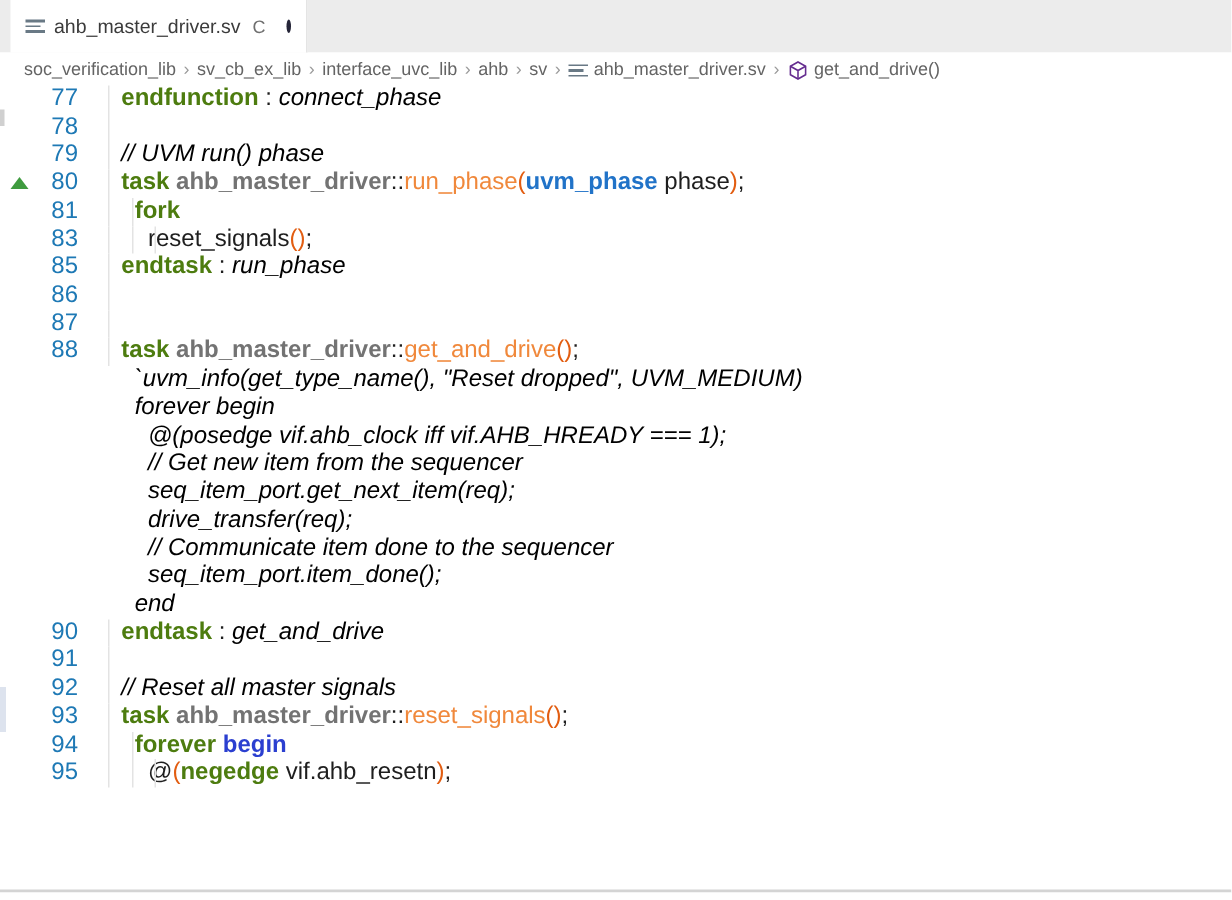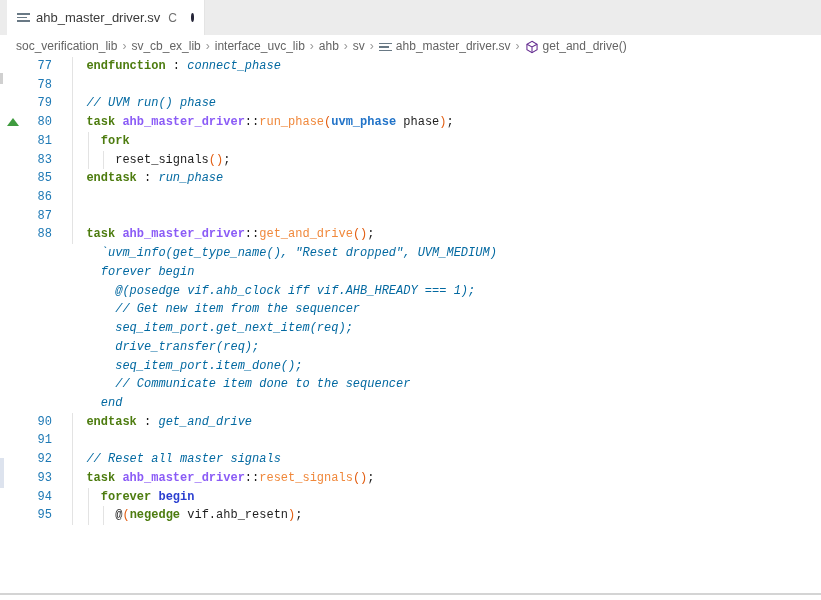--- a/index.html
+++ b/index.html
@@ -19,39 +19,39 @@
 
   
   #breadcrumbs { height:22px; background:#fff; display:flex; align-items:center;
                  padding-left:16px; font-size:12px; color:#646464; white-space:nowrap; }
   .crumb { cursor:pointer; }
   .crumb-sep { color:#9a9a9a; margin:0 5px; font-size:12px; }
   .crumb-ic { display:inline-flex; margin-right:4px; position:relative; top:1px; }
 
   
   #editor { position:absolute; top:57px; left:0; right:0; bottom:0; background:#fff;
-            font-family:Liberation Mono, monospace; font-size:12px; }
+            font-family:Liberation Sans, sans-serif; font-size:16px; }
   .row { display:flex; height:18.72px; line-height:18.72px; white-space:pre; }
   .gutter { position:relative; width:66px; flex:none; text-align:right; padding-right:14px;
             color:#1e79b5; }
   .gutter .num.active { color:#0b216f; }
   .marker { position:absolute; left:7px; top:5px; width:0; height:0;
             border-left:6px solid transparent; border-right:6px solid transparent;
             border-bottom:8px solid #3f9b3f; }
   .txt { position:relative; flex:1; padding-left:6px; color:#1e1e1e; }
   .row.current .txt { outline:1px solid #d9d9d9; outline-offset:-1px; }
   .guide { position:absolute; top:0; bottom:0; width:1px; background:#e3e3e3; }
   .tok.pl { color:#1e1e1e; }
   .tok.kw { color:#4d7c0f; font-weight:bold; }
   .tok.kb { color:#2b3fd0; font-weight:bold; }
-  .tok.cl { color:#8b5cf6; font-weight:bold;text-align:center; }
+  .tok.cl { color:#737373; font-weight:bold;text-align:center; }
   .tok.ty { color:#2173c8; font-weight:bold; }
   .tok.fn { color:#f0883b; }
   .tok.pr { color:#e25d11; }
-  .tok.cm { color:#0369a1; font-style:italic; }
+  .tok.cm { color:#000000; font-style:italic; }
 
   
   #edge-mark-1 { position:absolute; left:0; top:73px; width:3px; height:11px; background:#d0d0d0; }
   #edge-mark-2 { position:absolute; left:0; top:458px; width:4px; height:30px; background:#dde3ee; }
   #bottom-divider { position:absolute; left:0; top:593px; width:821px; height:2px; background:#d4d4d4; }
   #bottom-gap { position:absolute; left:0; top:595px; width:821px; height:5px; background:#ffffff; }
 </style>
 </head>
 <body>
 
@@ -107,22 +107,22 @@
       <div class="row"><div class="gutter"><span class="num">85</span></div><div class="txt"><span class="guide" style="left: 6px;"></span><span class="tok pl">  </span><span class="tok kw">endtask</span><span class="tok pl"> : </span><span class="tok cm">run_phase</span></div></div>
       <div class="row"><div class="gutter"><span class="num">86</span></div><div class="txt"><span class="guide" style="left: 6px;"></span></div></div>
       <div class="row"><div class="gutter"><span class="num">87</span></div><div class="txt"><span class="guide" style="left: 6px;"></span><span class="tok pl">  </span></div></div>
       <div class="row"><div class="gutter"><span class="num">88</span></div><div class="txt"><span class="guide" style="left: 6px;"></span><span class="tok pl">  </span><span class="tok kw">task</span><span class="tok pl"> </span><span class="tok cl">ahb_master_driver</span><span class="tok pl">::</span><span class="tok fn">get_and_drive</span><span class="tok pr">()</span><span class="tok pl">;</span></div></div>
       <div class="row"><div class="gutter"><span class="num"></span></div><div class="txt"><span class="tok cm">    `uvm_info(get_type_name(), "Reset dropped", UVM_MEDIUM)</span></div></div>
       <div class="row"><div class="gutter"><span class="num"></span></div><div class="txt"><span class="tok cm">    forever begin</span></div></div>
       <div class="row"><div class="gutter"><span class="num"></span></div><div class="txt"><span class="tok cm">      @(posedge vif.ahb_clock iff vif.AHB_HREADY === 1);</span></div></div>
       <div class="row"><div class="gutter"><span class="num"></span></div><div class="txt"><span class="tok cm">      // Get new item from the sequencer</span></div></div>
       <div class="row"><div class="gutter"><span class="num"></span></div><div class="txt"><span class="tok cm">      seq_item_port.get_next_item(req);</span></div></div>
       <div class="row"><div class="gutter"><span class="num"></span></div><div class="txt"><span class="tok cm">      drive_transfer(req);</span></div></div>
+      <div class="row"><div class="gutter"><span class="num"></span></div><div class="txt"><span class="tok cm">      // Communicate item done to the sequencer</span></div></div>
       <div class="row"><div class="gutter"><span class="num"></span></div><div class="txt"><span class="tok cm">      seq_item_port.item_done();</span></div></div>
-      <div class="row"><div class="gutter"><span class="num"></span></div><div class="txt"><span class="tok cm">      // Communicate item done to the sequencer</span></div></div>
       <div class="row"><div class="gutter"><span class="num"></span></div><div class="txt"><span class="tok cm">    end</span></div></div>
       <div class="row"><div class="gutter"><span class="num">90</span></div><div class="txt"><span class="guide" style="left: 6px;"></span><span class="tok pl">  </span><span class="tok kw">endtask</span><span class="tok pl"> : </span><span class="tok cm">get_and_drive</span></div></div>
       <div class="row"><div class="gutter"><span class="num">91</span></div><div class="txt"><span class="guide" style="left: 6px;"></span></div></div>
       <div class="row"><div class="gutter"><span class="num">92</span></div><div class="txt"><span class="guide" style="left: 6px;"></span><span class="tok pl">  </span><span class="tok cm">// Reset all master signals</span></div></div>
       <div class="row"><div class="gutter"><span class="num">93</span></div><div class="txt"><span class="guide" style="left: 6px;"></span><span class="tok pl">  </span><span class="tok kw">task</span><span class="tok pl"> </span><span class="tok cl">ahb_master_driver</span><span class="tok pl">::</span><span class="tok fn">reset_signals</span><span class="tok pr">()</span><span class="tok pl">;</span></div></div>
       <div class="row"><div class="gutter"><span class="num">94</span></div><div class="txt"><span class="guide" style="left: 6px;"></span><span class="guide" style="left: 21.63px;"></span><span class="tok pl">    </span><span class="tok kw">forever</span><span class="tok pl"> </span><span class="tok kb">begin</span></div></div>
       <div class="row"><div class="gutter"><span class="num">95</span></div><div class="txt"><span class="guide" style="left: 6px;"></span><span class="guide" style="left: 21.63px;"></span><span class="guide" style="left: 37.26px;"></span><span class="tok pl">      @</span><span class="tok pr">(</span><span class="tok kw">negedge</span><span class="tok pl"> vif.ahb_resetn</span><span class="tok pr">)</span><span class="tok pl">;</span></div></div>
     </div>
 
   <div id="edge-mark-1"></div>

